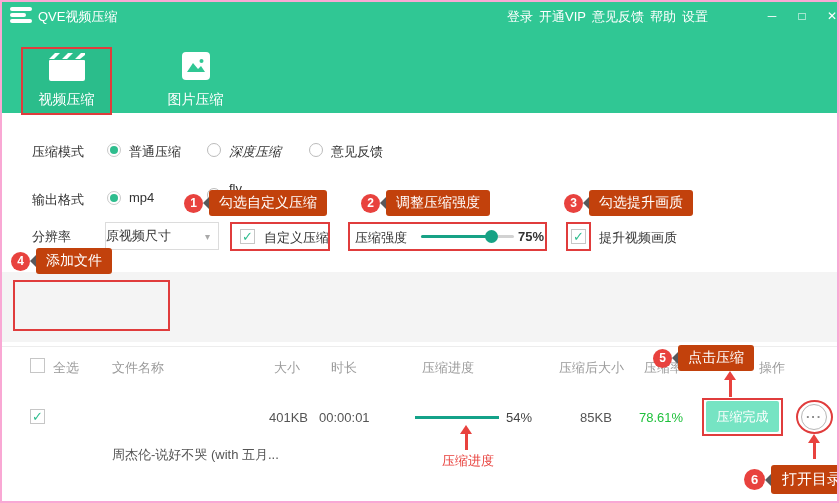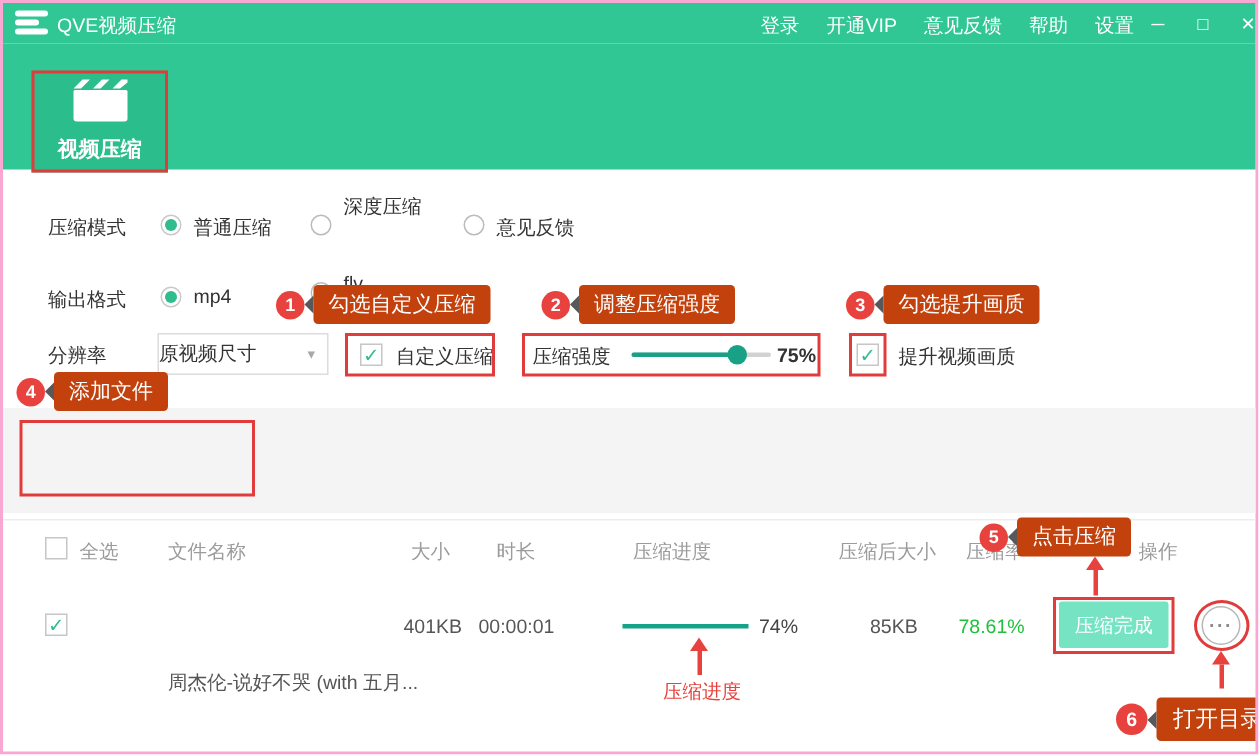--- a/index.html
+++ b/index.html
@@ -9,30 +9,30 @@
             border:2px solid #f9a8d4; overflow:hidden; }
 
   
   .topbar { position:absolute; left:0; top:0; width:839px; height:27px; background:#30c794; }
   .logo { position:absolute; left:8px; top:5px; width:22px; height:17px; }
   .logo .bar { position:absolute; left:0; height:4px; background:#fff; border-radius:2px; }
   .logo .b1 { top:0; width:22px; }
   .logo .b2 { top:6px; width:16px; }
   .logo .b3 { top:12px; width:22px; }
   .app-title { position:absolute; left:36px; top:6px; color:#fff; font-size:13px; }
-  .toplinks { position:absolute; left:505px; top:6px; display:flex; gap:18px; }
+  .toplinks { position:absolute; left:505px; top:6px; display:flex; gap:6px; }
   .toplinks span { color:#fff; font-size:13px; cursor:pointer; white-space:nowrap; }
   .winctrl { position:absolute; right:2px; top:0; height:27px; display:flex; align-items:center; gap:16px; }
   .winctrl span { color:#fff; font-size:12px; width:14px; text-align:center; cursor:pointer; }
 
   .tabstrip { position:absolute; left:0; top:27px; width:839px; height:84px; background:#30c794; }
   .tab { position:absolute; text-align:center; cursor:pointer; }
   .tab-video { left:19px; top:18px; width:91px; height:68px; background:#2bbd8b; }
   .tab-image { left:148px; top:18px; width:91px; height:68px; }
-  .tab-label { position:absolute; left:0; bottom:6px; width:100%; color:#fff; font-size:14px; font-weight:bold; }
+  .tab-label { position:absolute; left:0; bottom:6px; width:100%; color:#fff; font-size:14px; font-weight:normal; }
   .tab-icon { position:absolute; left:50%; transform:translateX(-50%); top:5px; }
 
   
   .redbox { position:absolute; border:2px solid #e03c3c; z-index:12; pointer-events:none; }
 
   
   .lbl { position:absolute; font-size:13px; color:#333; white-space:nowrap; }
   .radio { position:absolute; width:14px; height:14px; border:1px solid #bbb; border-radius:50%; background:#fff; }
   .radio.sel { border-color:#c9c9c9; }
   .radio.sel::after { content:""; position:absolute; left:2px; top:2px; width:8px; height:8px;
@@ -114,28 +114,36 @@
   </div>
 
   <div class="tabstrip">
     <div class="tab tab-video">
       <svg class="tab-icon" width="38" height="32" viewBox="0 0 38 32">
         <path fill="#fff" d="M2 8 L36 8 Q37 8 37 9 L37 27 Q37 29 35 29 L3 29 Q1 29 1 27 L1 9 Q1 8 2 8 Z"></path>
         <path fill="#fff" d="M1 7 L7 1 L12 1 L6 7 Z M14 7 L20 1 L25 1 L19 7 Z M27 7 L33 1 L37 1 L37 3 L32 7 Z"></path>
       </svg>
       <span class="tab-label">视频压缩</span>
     </div>
+    <div class="tab tab-image">
+      <svg class="tab-icon" width="28" height="28" viewBox="0 0 28 28">
+        <rect x="0" y="0" width="28" height="28" rx="4" fill="#fff"></rect>
+        <path d="M5 20 L11 11 L16 17 L19 14 L23 20 Z" fill="#30c794"></path>
+        <circle cx="19.5" cy="9" r="2" fill="#30c794"></circle>
+      </svg>
+      <span class="tab-label">图片压缩</span>
+    </div>
   </div>
   <div class="redbox" style="left:19px; top:45px; width:91px; height:68px;"></div>
 
   <span class="lbl" style="left:30px; top:141px;">压缩模式</span>
   <span class="radio sel" style="left:105px; top:141px;"></span>
   <span class="lbl" style="left:127px; top:141px;">普通压缩</span>
   <span class="radio" style="left:205px; top:141px;"></span>
-  <span class="lbl" style="left:227px; top:127px;">深度压缩</span>
+  <span class="lbl" style="left:227px; top:141px;font-style:italic;">深度压缩</span>
   <span class="radio" style="left:307px; top:141px;"></span>
   <span class="lbl" style="left:329px; top:141px;">意见反馈</span>
 
   <span class="lbl" style="left:30px; top:189px;">输出格式</span>
   <span class="radio sel" style="left:105px; top:189px;"></span>
   <span class="lbl" style="left:127px; top:188px;">mp4</span>
   <span class="radio" style="left:205px; top:186px;"></span>
   <span class="lbl" style="left:227px; top:179px;">flv</span>
 
   <span class="lbl" style="left:30px; top:226px;">分辨率</span>
@@ -203,21 +211,21 @@
     <div class="head"></div>
       <div class="stem" style="height:17px;"></div>
   </div>
 
   <div class="trow">
     <span class="checkbox checked" style="left:28px; top:15px;"></span>
     <span class="td" style="left:110px;margin-top:36px;">周杰伦-说好不哭 (with 五月...</span>
     <span class="td" style="left:267px;">401KB</span>
     <span class="td" style="left:317px;">00:00:01</span>
     <div class="progress-line"></div>
-    <span class="td" style="left:504px; color:#444;">74%</span>
+    <span class="td" style="left:504px; color:#444;">54%</span>
     <span class="td" style="left:578px;">85KB</span>
     <span class="td ratio-green" style="left:637px;">78.61%</span>
     <button class="done-btn">压缩完成</button>
     <div class="redbox" style="left:700px; top:4px; width:81px; height:38px;"></div>
     <button class="more-btn">···</button>
     <div class="red-ellipse"></div>
   </div>
 
   <div class="arrow-up" style="left:458px; top:423px;">
     <div class="head"></div>

